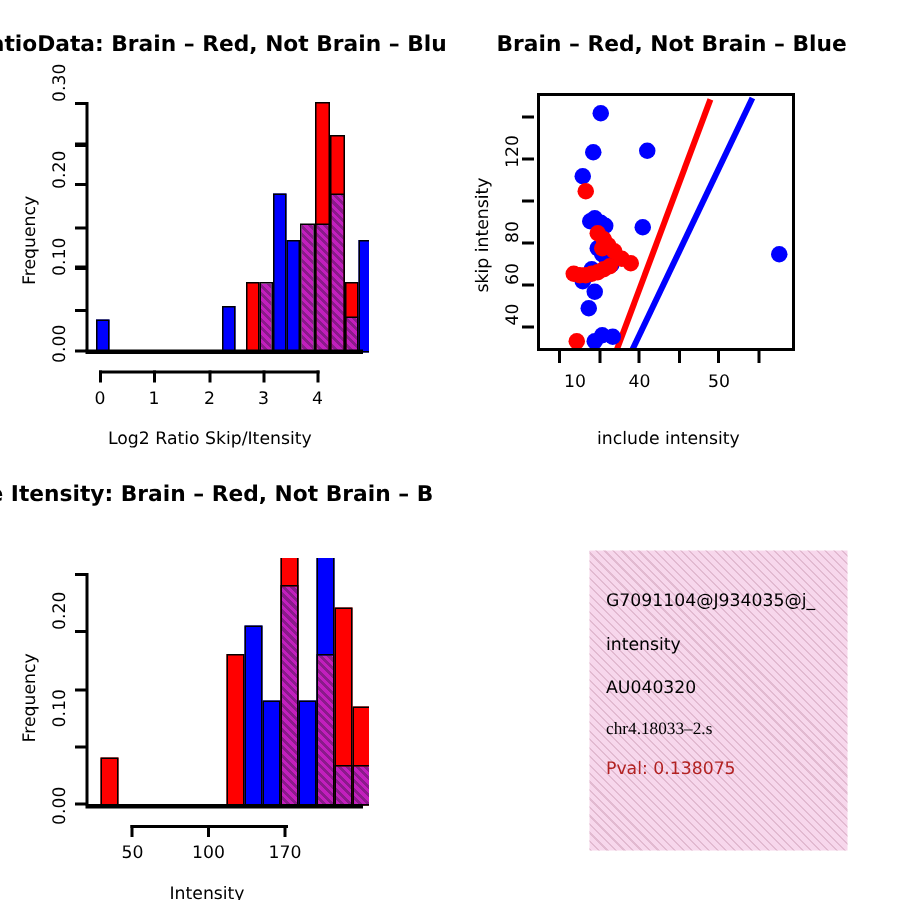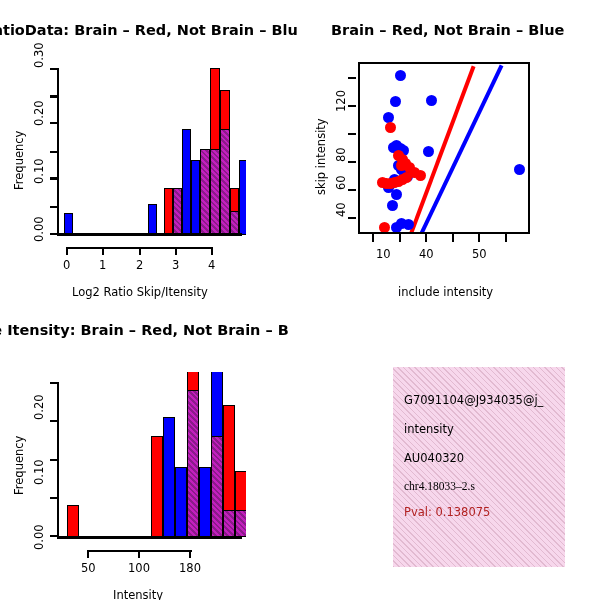--- a/index.html
+++ b/index.html
@@ -227,21 +227,21 @@
 
   <div class="axisline" style="left:57px;top:236px;width:185px;height:3px;"></div>
 
   <div class="axisline" style="left:87px;top:250px;width:105px;height:2.4px;"></div>
   <div class="axisline" style="left:87px;top:250px;width:2.4px;height:8px;"></div>
   <div class="axisline" style="left:138px;top:250px;width:2.4px;height:8px;"></div>
   <div class="axisline" style="left:189px;top:250px;width:2.4px;height:8px;"></div>
 
   <div class="tick-lbl" style="left:81px;top:261px;">50</div>
   <div class="tick-lbl" style="left:128px;top:261px;">100</div>
-  <div class="tick-lbl" style="left:179px;top:261px;">180</div>
+  <div class="tick-lbl" style="left:179px;top:261px;">170</div>
 
   <div class="axlbl" style="left:113px;top:288px;">Intensity</div>
 </div>
 
 <div class="infobox clip" style="left:363px;top:367px;width:172px;height:200px;background:#F7D7EC;
             background-image:repeating-linear-gradient(45deg,rgba(200,150,175,0.45) 0 1px,rgba(0,0,0,0) 1px 4px);margin-left:30px;">
   <div class="infoline" style="left:11px;top:26px;color:#000;">G7091104@J934035@j_</div>
   <div class="infoline" style="left:11px;top:55px;color:#000;">intensity</div>
   <div class="infoline" style="left:11px;top:84px;color:#000;">AU040320</div>
   <div class="infoline" style="left:11px;top:113px;color:#000;font-family:Liberation Serif, serif;">chr4.18033–2.s</div>

